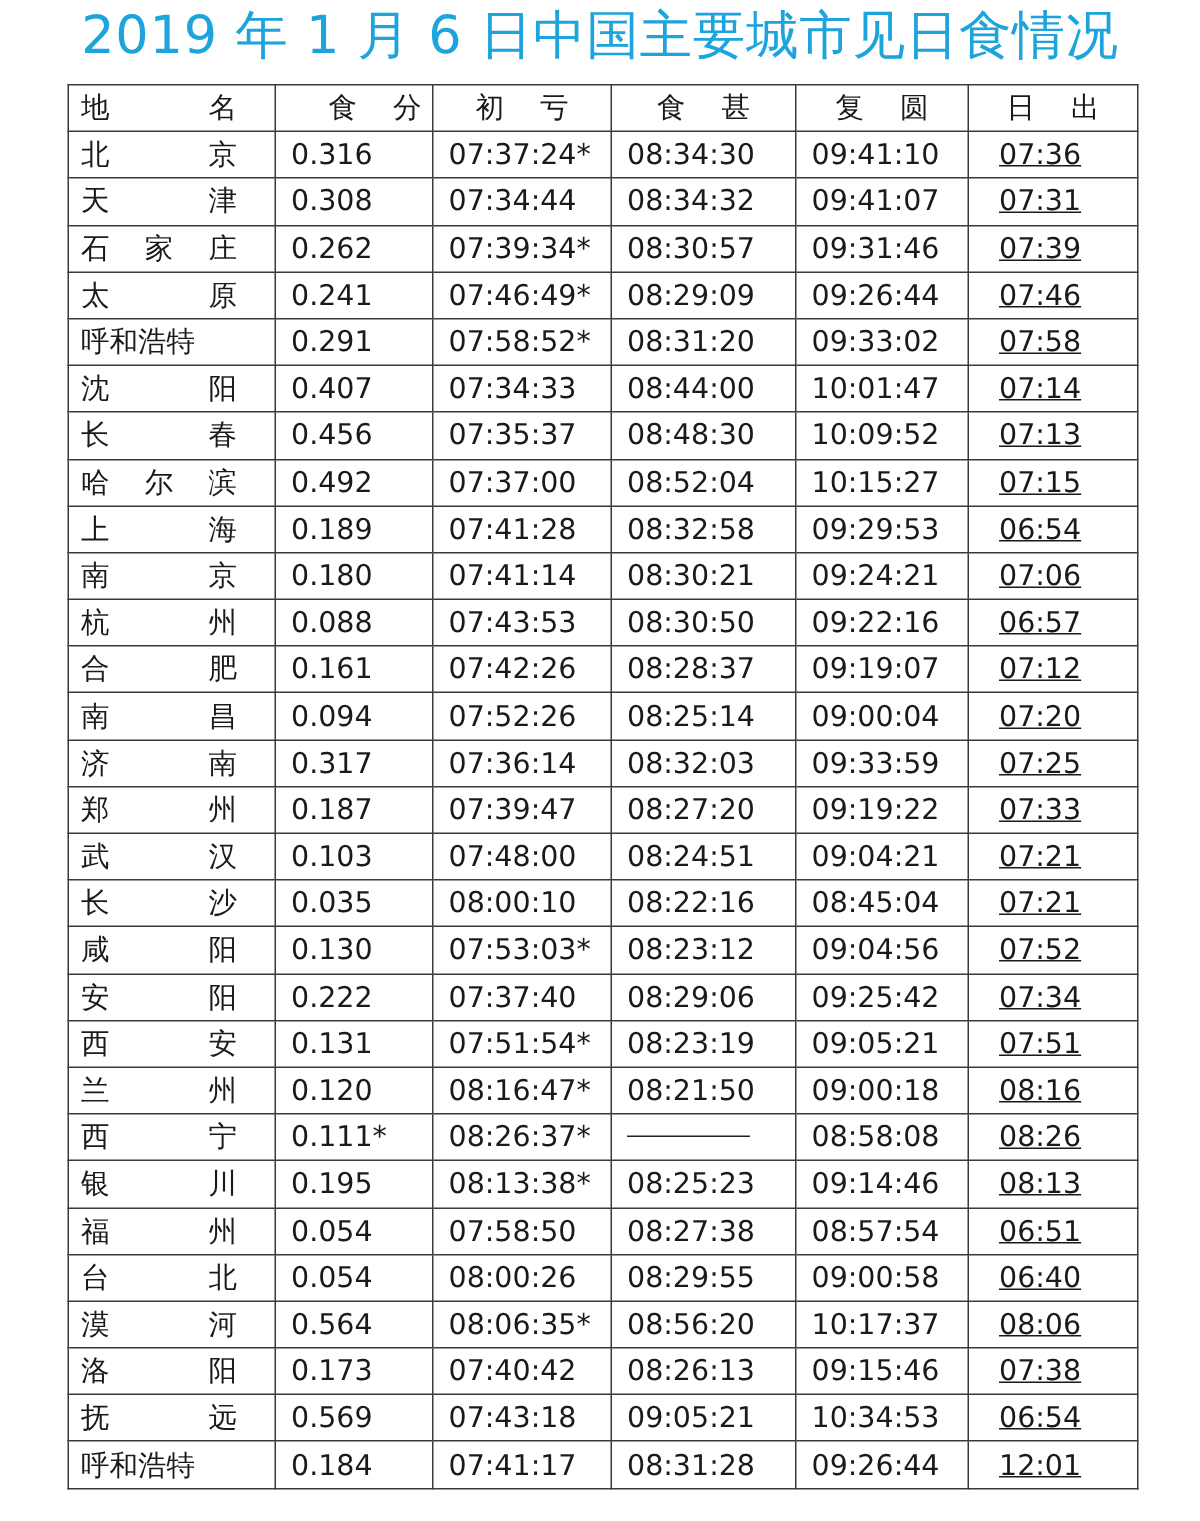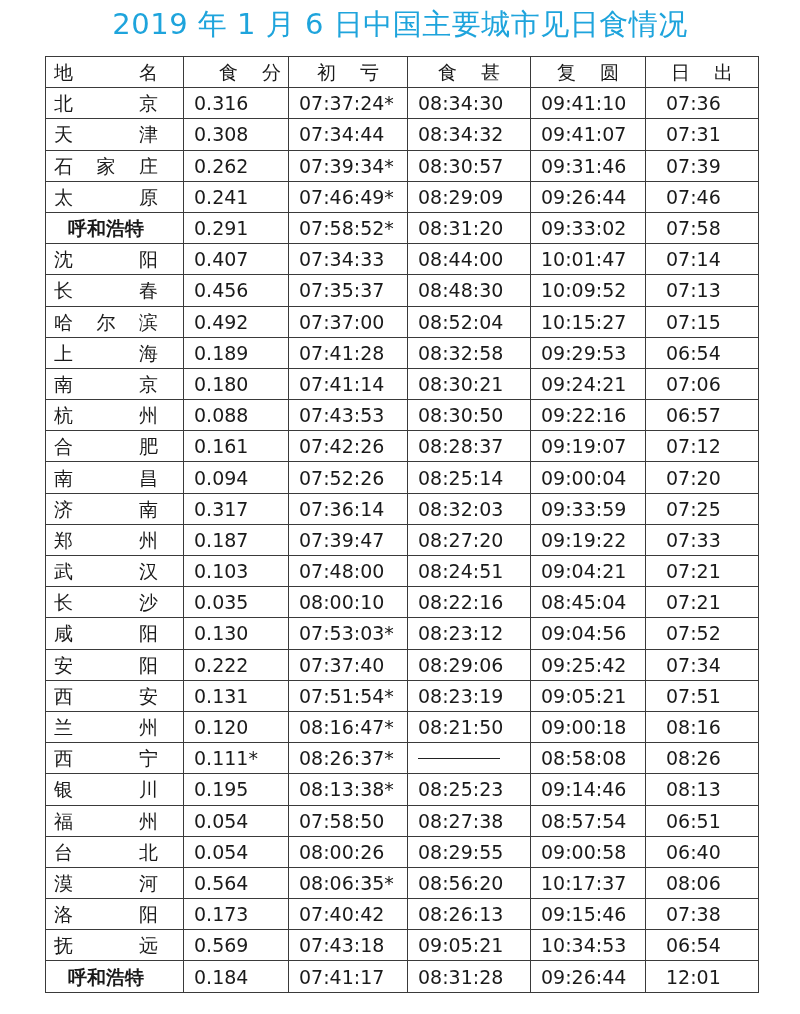--- a/index.html
+++ b/index.html
@@ -14,21 +14,21 @@
       overflow: hidden;
       font-family: "DejaVu Sans", "Liberation Sans", sans-serif;
       color: #1a1a1a;
     }
     .title {
       position: absolute;
       left: 0;
       top: 6px;
       width: 800px;
       text-align: center;
-      font-size: 29px;
+      font-size: 35px;
       line-height: 36px;
       color: #1ea4dc;
       letter-spacing: 0.5px;
     }
     table.eclipse {
       position: absolute;
       left: 45px;
       top: 56px;
       border-collapse: collapse;
       table-layout: fixed;
@@ -57,29 +57,29 @@
     td.name, th.name {
       padding-left: 8px !important;
       padding-right: 8px !important;
     }
     .name-inner {
       display: flex;
       justify-content: space-between;
       width: 104px;
     }
     .name-inner.full {
-      justify-content: center;
+      justify-content: flex-start;
       letter-spacing: 0px;
-      font-weight: bold;
     }
     td.num {
       padding-left: 10px !important;
     }
     td.rise {
       padding-left: 20px !important;
+      text-decoration: underline;
     }
     th.hdr {
       text-align: center;
     }
     th.hdr .hdr-inner {
       display: inline-flex;
       justify-content: space-between;
       width: 62px;
     }
     th.hdr.mag .hdr-inner {

